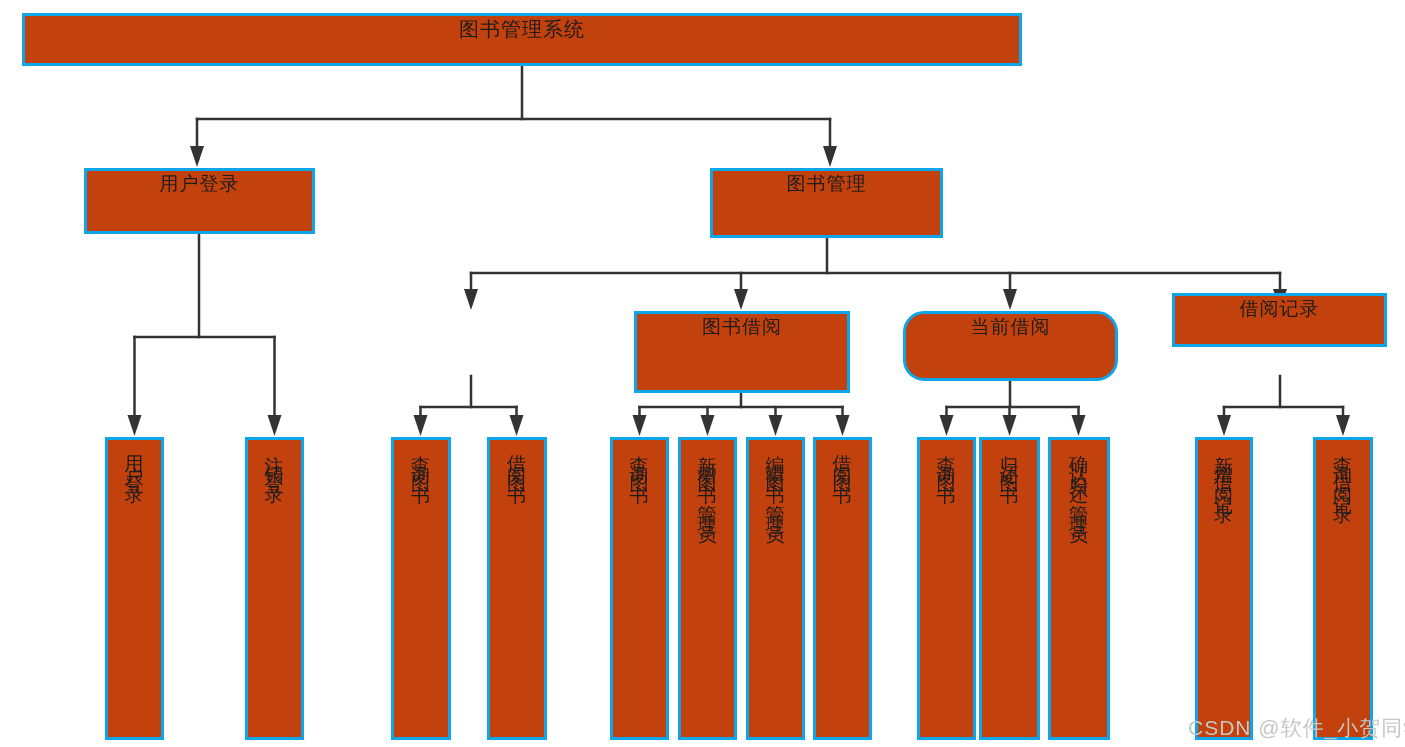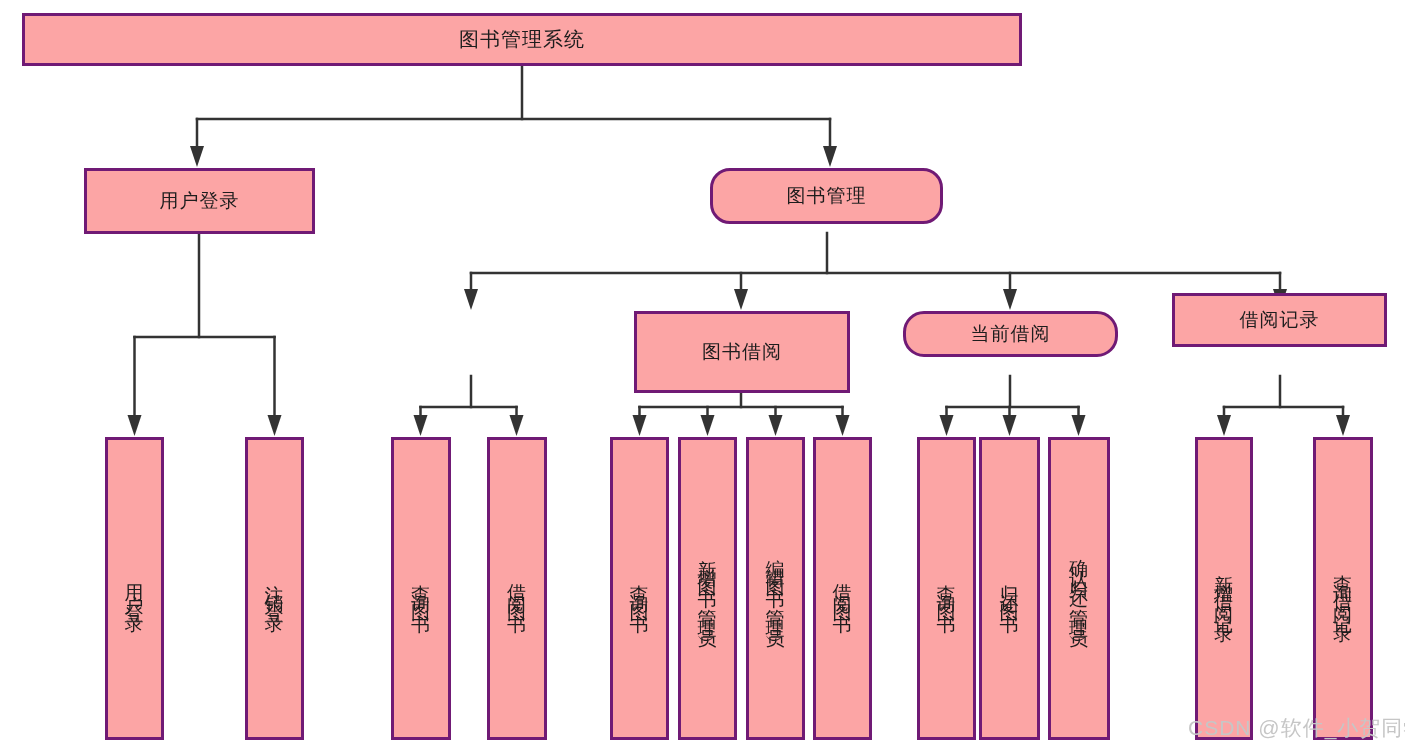--- a/index.html
+++ b/index.html
@@ -7,24 +7,24 @@
     position:relative;
     width:1405px;height:747px;
     background:#ffffff;
     font-family:"Liberation Sans","DejaVu Sans",sans-serif;
     overflow:hidden;
   }
   #wires{position:absolute;left:0;top:0;z-index:1;}
   .node{
     position:absolute;
     box-sizing:border-box;
-    border:3px solid #701a75;
-    background:#fca5a5;
+    border:3px solid #0ea5e9;
+    background:#c2410c;
     display:flex;
-    align-items:center;
+    align-items:flex-start;
     justify-content:center;
     z-index:2;
     color:#1d1d1d;
   }
   .hnode span{
     font-size:19px;
     letter-spacing:1px;
     white-space:nowrap;
     color:#1d1d1d;
   }
@@ -124,28 +124,28 @@
     </g>
   </svg>
 
   <div class="node hnode root" style="left:22px;top:13px;width:1000px;height:53px;">
     <span>图书管理系统</span>
   </div>
 
   <div class="node hnode" style="left:84px;top:168px;width:231px;height:66px;">
     <span>用户登录</span>
   </div>
-  <div class="node hnode" style="left:710px;top:168px;width:233px;height:56px;border-radius:20px;">
+  <div class="node hnode" style="left:710px;top:168px;width:233px;height:70px;">
     <span>图书管理</span>
   </div>
 
   <div class="node hnode" style="left:634px;top:311px;width:216px;height:82px;">
     <span>图书借阅</span>
   </div>
-  <div class="node hnode" style="left:903px;top:311px;width:215px;height:46px;border-radius:21px;">
+  <div class="node hnode" style="left:903px;top:311px;width:215px;height:70px;border-radius:21px;">
     <span>当前借阅</span>
   </div>
   <div class="node hnode" style="left:1172px;top:293px;width:215px;height:54px;">
     <span>借阅记录</span>
   </div>
 
   <div class="node vnode" style="left:105px;top:437px;width:59px;height:303px;">
     <span>用户登录</span>
   </div>
   <div class="node vnode" style="left:245px;top:437px;width:59px;height:303px;">

